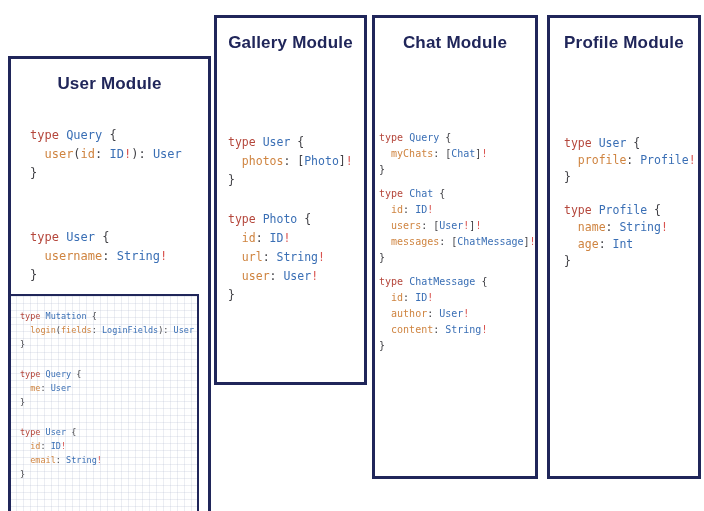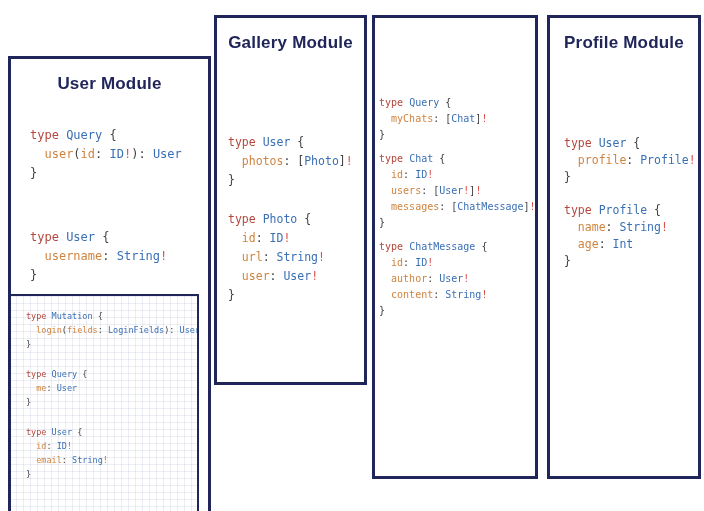--- a/index.html
+++ b/index.html
@@ -30,21 +30,21 @@
   }
   .sub-title{padding-top:10px;font-size:14px;line-height:17px;}
   .code{
     font-family:"DejaVu Sans Mono","Liberation Mono",monospace;
     white-space:pre;color:var(--c-punct,#3f3f44);
   }
   .code-user{margin-top:32px;padding-left:19px;font-size:12px;line-height:19px;}
   .code-gallery{margin-top:80px;padding-left:11px;font-size:11.5px;line-height:19px;}
   .code-chat{margin-top:77px;padding-left:4px;font-size:10px;line-height:16px;}
   .code-profile{margin-top:82px;padding-left:14px;font-size:11.5px;line-height:17px;}
-  .code-auth{margin-top:13px;padding-left:17px;font-size:8.5px;line-height:14px;}
+  .code-auth{margin-top:13px;padding-left:11px;font-size:8.5px;line-height:14px;}
   .code-user .blk + .blk{margin-top:45px;}
   .code-gallery .blk + .blk{margin-top:20px;}
   .code-chat .blk + .blk{margin-top:8px;}
   .code-profile .blk + .blk{margin-top:16px;}
   .code-auth .blk + .blk{margin-top:16px;}
   .tk-k{color:var(--c-keyword,#b5473c);}
   .tk-t{color:var(--c-type,#3a6fb5);}
   .tk-f{color:var(--c-field,#cf8440);}
   .tk-p{color:var(--c-punct,#3f3f44);}
   .tk-b{color:var(--c-bang,#d9534f);}
@@ -61,20 +61,21 @@
       <div class="code code-auth"><div class="blk"><div class="ln"><span class="tk-k">type</span><span class="tk-p"> </span><span class="tk-t">Mutation</span><span class="tk-p"> {</span></div><div class="ln"><span class="tk-p">  </span><span class="tk-f">login</span><span class="tk-p">(</span><span class="tk-f">fields</span><span class="tk-p">: </span><span class="tk-t">LoginFields</span><span class="tk-p">): </span><span class="tk-t">User</span></div><div class="ln"><span class="tk-p">}</span></div></div><div class="blk"><div class="ln"><span class="tk-k">type</span><span class="tk-p"> </span><span class="tk-t">Query</span><span class="tk-p"> {</span></div><div class="ln"><span class="tk-p">  </span><span class="tk-f">me</span><span class="tk-p">: </span><span class="tk-t">User</span></div><div class="ln"><span class="tk-p">}</span></div></div><div class="blk"><div class="ln"><span class="tk-k">type</span><span class="tk-p"> </span><span class="tk-t">User</span><span class="tk-p"> {</span></div><div class="ln"><span class="tk-p">  </span><span class="tk-f">id</span><span class="tk-p">: </span><span class="tk-t">ID</span><span class="tk-b">!</span></div><div class="ln"><span class="tk-p">  </span><span class="tk-f">email</span><span class="tk-p">: </span><span class="tk-t">String</span><span class="tk-b">!</span></div><div class="ln"><span class="tk-p">}</span></div></div></div>
     </section>
   </section>
 
   <section class="panel p-gallery">
     <h2 class="panel-title">Gallery Module</h2>
     <div class="code code-gallery"><div class="blk"><div class="ln"><span class="tk-k">type</span><span class="tk-p"> </span><span class="tk-t">User</span><span class="tk-p"> {</span></div><div class="ln"><span class="tk-p">  </span><span class="tk-f">photos</span><span class="tk-p">: [</span><span class="tk-t">Photo</span><span class="tk-p">]</span><span class="tk-b">!</span></div><div class="ln"><span class="tk-p">}</span></div></div><div class="blk"><div class="ln"><span class="tk-k">type</span><span class="tk-p"> </span><span class="tk-t">Photo</span><span class="tk-p"> {</span></div><div class="ln"><span class="tk-p">  </span><span class="tk-f">id</span><span class="tk-p">: </span><span class="tk-t">ID</span><span class="tk-b">!</span></div><div class="ln"><span class="tk-p">  </span><span class="tk-f">url</span><span class="tk-p">: </span><span class="tk-t">String</span><span class="tk-b">!</span></div><div class="ln"><span class="tk-p">  </span><span class="tk-f">user</span><span class="tk-p">: </span><span class="tk-t">User</span><span class="tk-b">!</span></div><div class="ln"><span class="tk-p">}</span></div></div></div>
   </section>
 
   <section class="panel p-chat">
+    <h2 class="panel-title">Chat Module</h2>
     <div class="code code-chat"><div class="blk"><div class="ln"><span class="tk-k">type</span><span class="tk-p"> </span><span class="tk-t">Query</span><span class="tk-p"> {</span></div><div class="ln"><span class="tk-p">  </span><span class="tk-f">myChats</span><span class="tk-p">: [</span><span class="tk-t">Chat</span><span class="tk-p">]</span><span class="tk-b">!</span></div><div class="ln"><span class="tk-p">}</span></div></div><div class="blk"><div class="ln"><span class="tk-k">type</span><span class="tk-p"> </span><span class="tk-t">Chat</span><span class="tk-p"> {</span></div><div class="ln"><span class="tk-p">  </span><span class="tk-f">id</span><span class="tk-p">: </span><span class="tk-t">ID</span><span class="tk-b">!</span></div><div class="ln"><span class="tk-p">  </span><span class="tk-f">users</span><span class="tk-p">: [</span><span class="tk-t">User</span><span class="tk-b">!</span><span class="tk-p">]</span><span class="tk-b">!</span></div><div class="ln"><span class="tk-p">  </span><span class="tk-f">messages</span><span class="tk-p">: [</span><span class="tk-t">ChatMessage</span><span class="tk-p">]</span><span class="tk-b">!</span></div><div class="ln"><span class="tk-p">}</span></div></div><div class="blk"><div class="ln"><span class="tk-k">type</span><span class="tk-p"> </span><span class="tk-t">ChatMessage</span><span class="tk-p"> {</span></div><div class="ln"><span class="tk-p">  </span><span class="tk-f">id</span><span class="tk-p">: </span><span class="tk-t">ID</span><span class="tk-b">!</span></div><div class="ln"><span class="tk-p">  </span><span class="tk-f">author</span><span class="tk-p">: </span><span class="tk-t">User</span><span class="tk-b">!</span></div><div class="ln"><span class="tk-p">  </span><span class="tk-f">content</span><span class="tk-p">: </span><span class="tk-t">String</span><span class="tk-b">!</span></div><div class="ln"><span class="tk-p">}</span></div></div></div>
   </section>
 
   <section class="panel p-profile">
     <h2 class="panel-title">Profile Module</h2>
     <div class="code code-profile"><div class="blk"><div class="ln"><span class="tk-k">type</span><span class="tk-p"> </span><span class="tk-t">User</span><span class="tk-p"> {</span></div><div class="ln"><span class="tk-p">  </span><span class="tk-f">profile</span><span class="tk-p">: </span><span class="tk-t">Profile</span><span class="tk-b">!</span></div><div class="ln"><span class="tk-p">}</span></div></div><div class="blk"><div class="ln"><span class="tk-k">type</span><span class="tk-p"> </span><span class="tk-t">Profile</span><span class="tk-p"> {</span></div><div class="ln"><span class="tk-p">  </span><span class="tk-f">name</span><span class="tk-p">: </span><span class="tk-t">String</span><span class="tk-b">!</span></div><div class="ln"><span class="tk-p">  </span><span class="tk-f">age</span><span class="tk-p">: </span><span class="tk-t">Int</span></div><div class="ln"><span class="tk-p">}</span></div></div></div>
   </section>
 
 </div>
 

